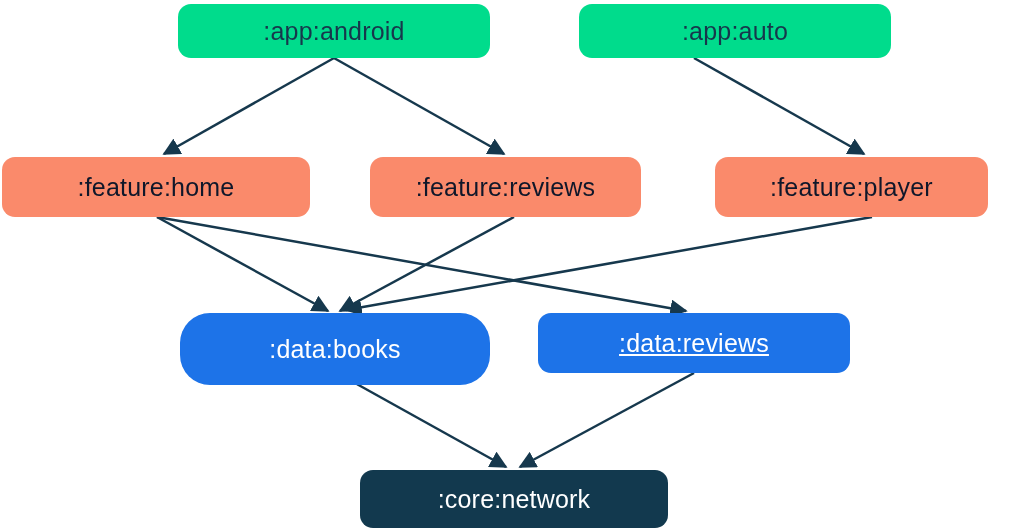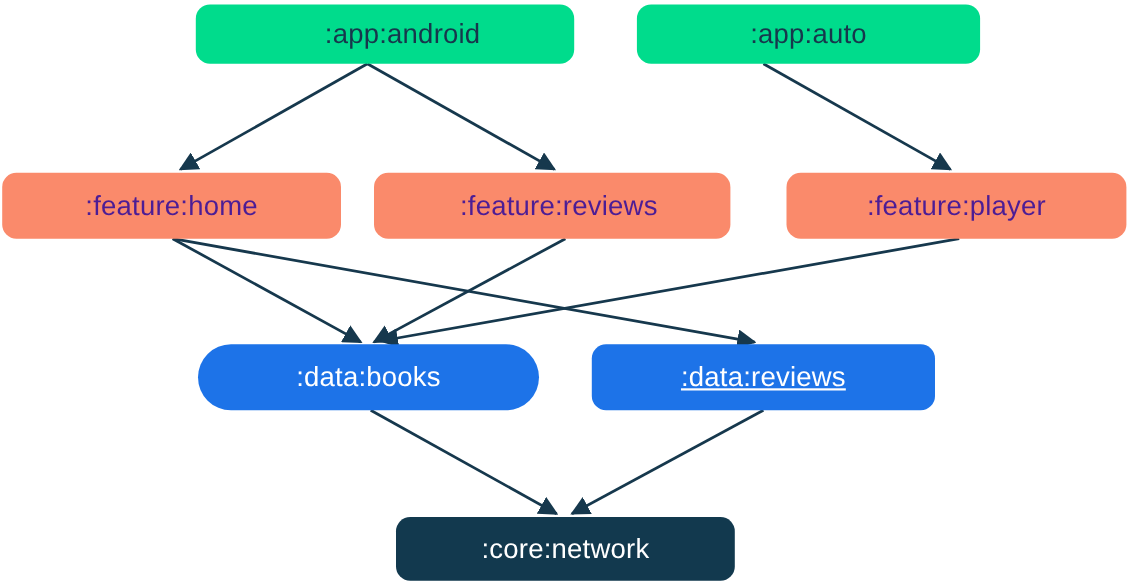--- a/index.html
+++ b/index.html
@@ -26,30 +26,30 @@
     position: absolute;
     display: flex;
     align-items: center;
     justify-content: center;
     border-radius: 13px;
     font-size: 25px;
     letter-spacing: 0.2px;
     white-space: nowrap;
   }
   .node-app     { background: #00DC8C; color: #17374C; }
-  .node-feature { background: #FA8A6B; color: #4c1d95; }
+  .node-feature { background: #FA8A6B; color: #0f172a; }
   .node-data    { background: #1D73E8; color: #FFFFFF; }
   .node-core    { background: #12394E; color: #FFFFFF; }
 
-  #n-app-android     { left: 178px; top: 4px;   width: 312px; height: 54px; padding-left: 32px; }
+  #n-app-android     { left: 178px; top: 4px;   width: 312px; height: 54px; }
   #n-app-auto        { left: 538px; top: 4px;   width: 312px; height: 54px; margin-left: 41px; }
   #n-feature-home    { left: 2px;   top: 157px; width: 308px; height: 60px; }
-  #n-feature-reviews { left: 340px; top: 157px; width: 312px; height: 60px; padding-left: 12px; }
-  #n-feature-player  { left: 715px; top: 157px; width: 309px; height: 60px; }
-  #n-data-books      { left: 180px; top: 313px; width: 310px; height: 60px; border-radius: 30px; }
+  #n-feature-reviews { left: 370px; top: 157px; width: 271px; height: 60px; }
+  #n-feature-player  { left: 715px; top: 157px; width: 273px; height: 60px; }
+  #n-data-books      { left: 180px; top: 313px; width: 310px; height: 72px; border-radius: 30px; }
   #n-data-reviews    { left: 538px; top: 313px; width: 312px; height: 60px; text-decoration: underline; }
   #n-core-network    { left: 360px; top: 470px; width: 308px; height: 58px; }
 
   .edge {
     stroke: #16384D;
     stroke-width: 2.5;
     fill: none;
   }
 </style>
 </head>

